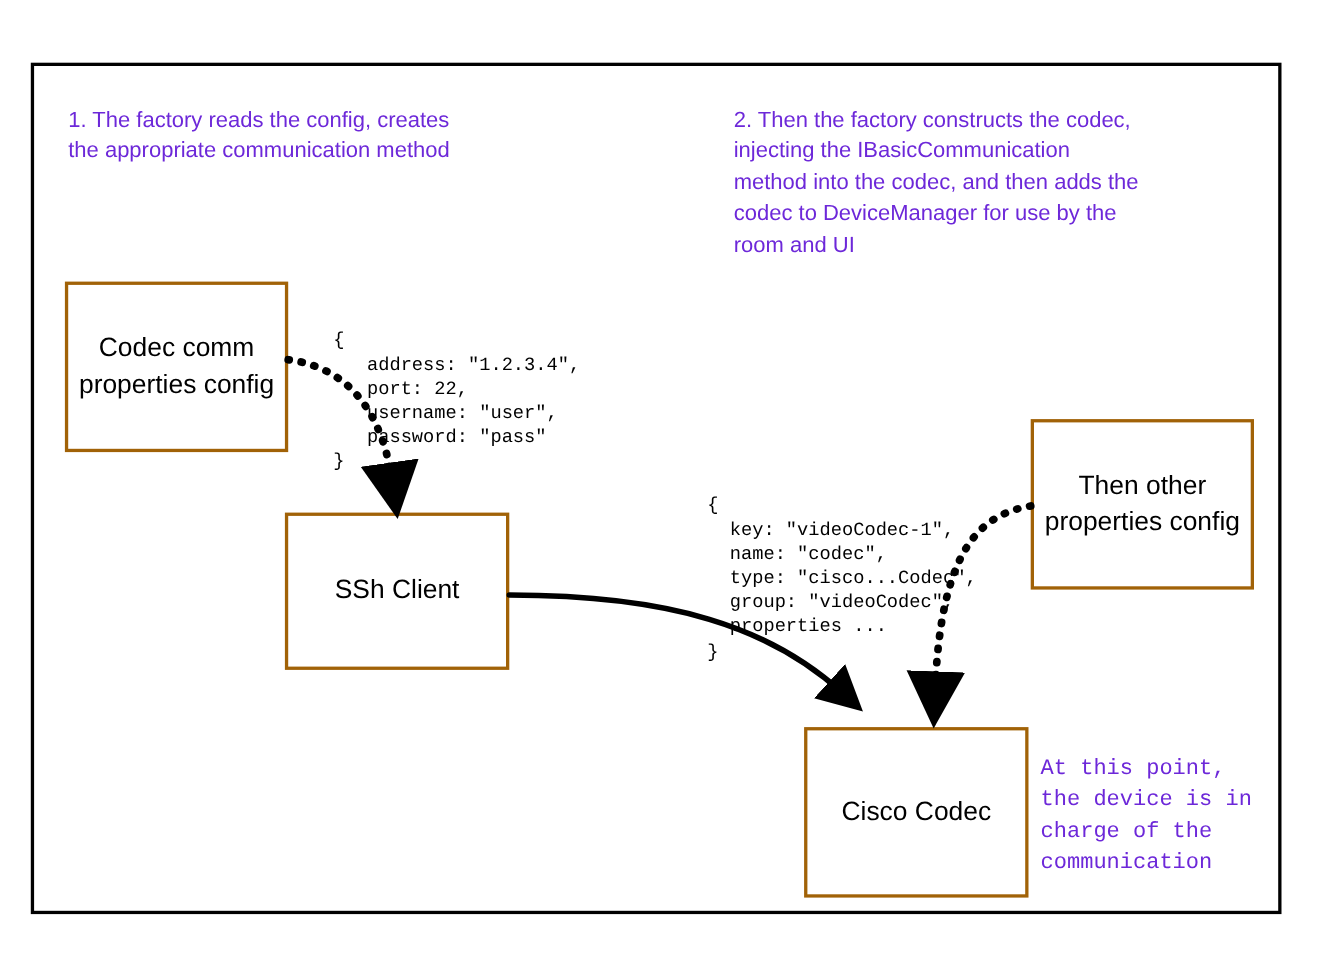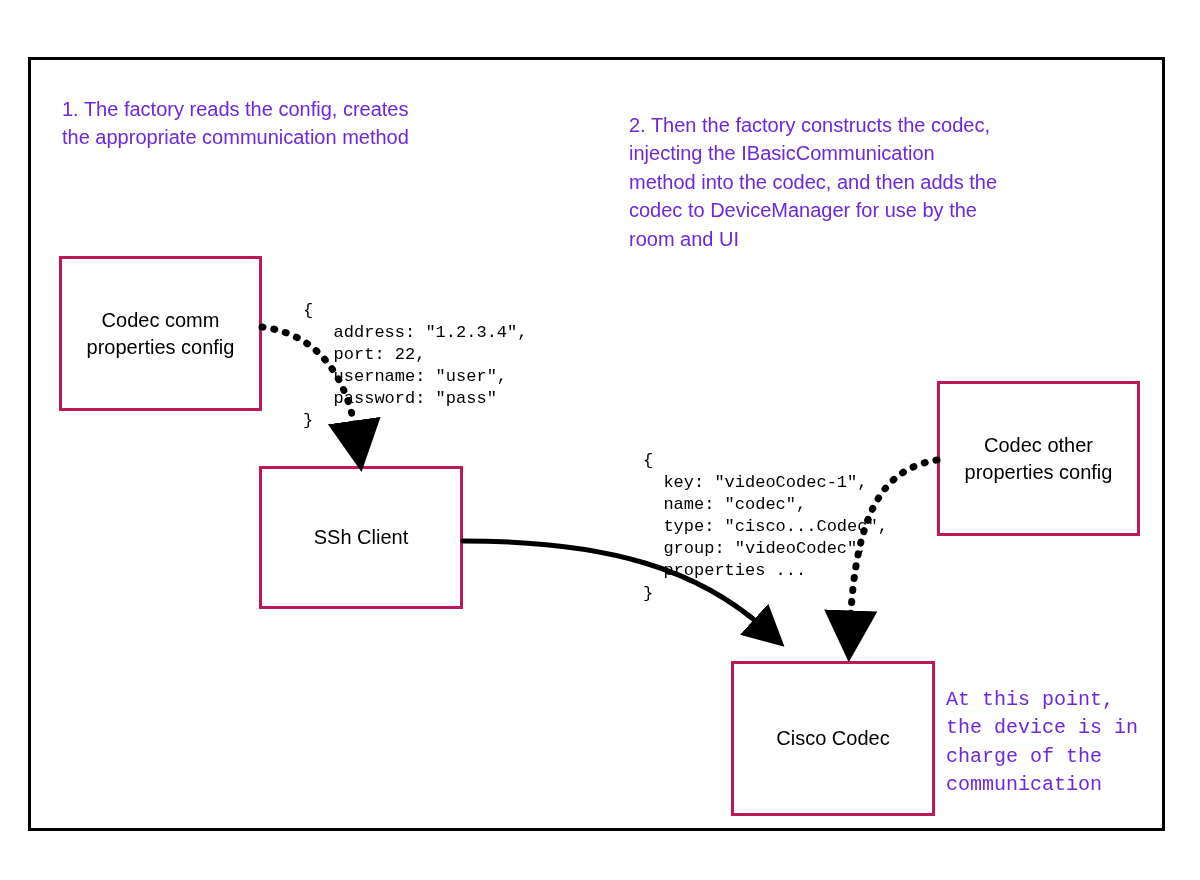--- a/index.html
+++ b/index.html
@@ -26,28 +26,28 @@
     left: 28px;
     top: 57px;
     width: 1137px;
     height: 774px;
     border: 3px solid #000000;
     box-sizing: border-box;
     background: #ffffff;
   }
   .box {
     position: absolute;
-    border: 3px solid #be185d;
+    border: 3px solid #a16207;
     box-sizing: border-box;
     background: #ffffff;
     display: flex;
     align-items: center;
     justify-content: center;
     text-align: center;
-    font-size: 20px;
+    font-size: 24px;
     color: #000000;
     line-height: 1.35;
   }
   .note {
     position: absolute;
     font-size: 20px;
     color: #6d28d9;
     line-height: 1.42;
     white-space: pre-line;
   }
@@ -72,38 +72,38 @@
 </head>
 <body>
 
 <div id="canvas">
 
   <div class="outer-frame"></div>
 
   <div class="note" style="left:62px; top:95px; width:470px;">1. The factory reads the config, creates
 the appropriate communication method</div>
 
-  <div class="note" style="left:629px; top:95px; width:460px;margin-top:16px;">2. Then the factory constructs the codec,
+  <div class="note" style="left:667px; top:95px; width:460px;">2. Then the factory constructs the codec,
 injecting the IBasicCommunication
 method into the codec, and then adds the
 codec to DeviceManager for use by the
 room and UI</div>
 
   <div class="note" style="left:946px; top:686px; width:220px;font-family:Liberation Mono, monospace;">At this point,
 the device is in
 charge of the
 communication</div>
 
   <div class="box" style="left:59px; top:256px; width:203px; height:155px;">Codec comm
 properties
 config</div>
 
   <div class="box" style="left:259px; top:466px; width:204px; height:143px;">SSh Client</div>
 
-  <div class="box" style="left:937px; top:381px; width:203px; height:155px;">Codec other
+  <div class="box" style="left:937px; top:381px; width:203px; height:155px;">Then other
 properties
 config</div>
 
   <div class="box" style="left:711px; top:661px; width:204px; height:155px;margin-left:20px;">Cisco Codec</div>
 
   <div class="code" style="left:303px; top:300px;">{
    address: "1.2.3.4",
    port: 22,
    username: "user",
    password: "pass"

